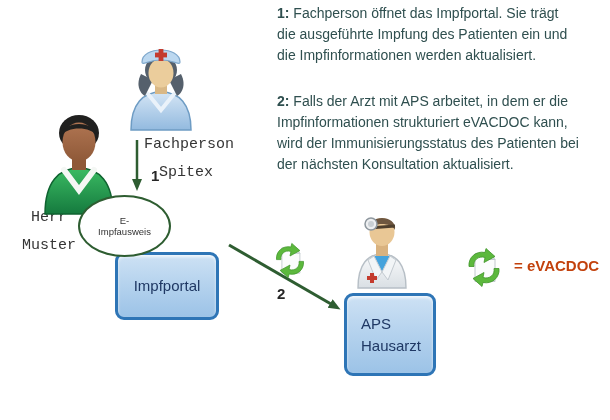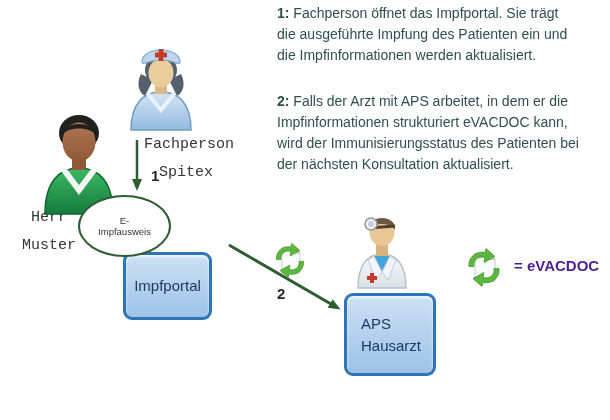--- a/index.html
+++ b/index.html
@@ -39,35 +39,35 @@
   .blue-box{
     position:absolute;box-sizing:border-box;
     border:3px solid #2E75B6;border-radius:9px;
     background:linear-gradient(180deg,#CDE1F4 0%,#B6D3EE 45%,#9CC3E7 100%);
     box-shadow:inset 0 2px 3px rgba(255,255,255,0.75);
     color:#1F3864;font-size:15px;line-height:22px;
     display:flex;align-items:center;z-index:3;
   }
   .blue-box.center{justify-content:center;}
   .blue-box .lbl{white-space:pre-line;}
-  #impfportal-box{left:112px;top:252px;width:89px;height:68px;}
+  #impfportal-box{left:104px;top:252px;width:104px;height:68px;}
   #aps-box{left:333px;top:293px;width:92px;height:83px;padding-left:14px;}
   
   #arrow-layer{position:absolute;left:0;top:0;z-index:4;pointer-events:none;}
   
   .icon{position:absolute;z-index:2;}
   #patient-icon{left:24px;top:104px;}
   #nurse-icon{left:110px;top:40px;}
   #doctor-icon{left:340px;top:206px;}
   #evacdoc-flow-icon{left:261px;top:242px;z-index:6;}
   #evacdoc-legend-icon{left:453px;top:247px;z-index:6;}
   
   #legend-label{
     position:absolute;left:503px;top:257px;
-    font-size:15px;font-weight:bold;color:#4c1d95;
+    font-size:15px;font-weight:bold;color:#c2410c;
   }
   #fachperson-label{left:133px;top:131px;width:84px;}
   #patient-label{left:6px;top:204px;width:64px;}
   #flow1-num{left:140px;top:167px;}
   #flow2-num{left:266px;top:285px;}
 </style>
 </head>
 <body>
 
 <div class="canvas">

